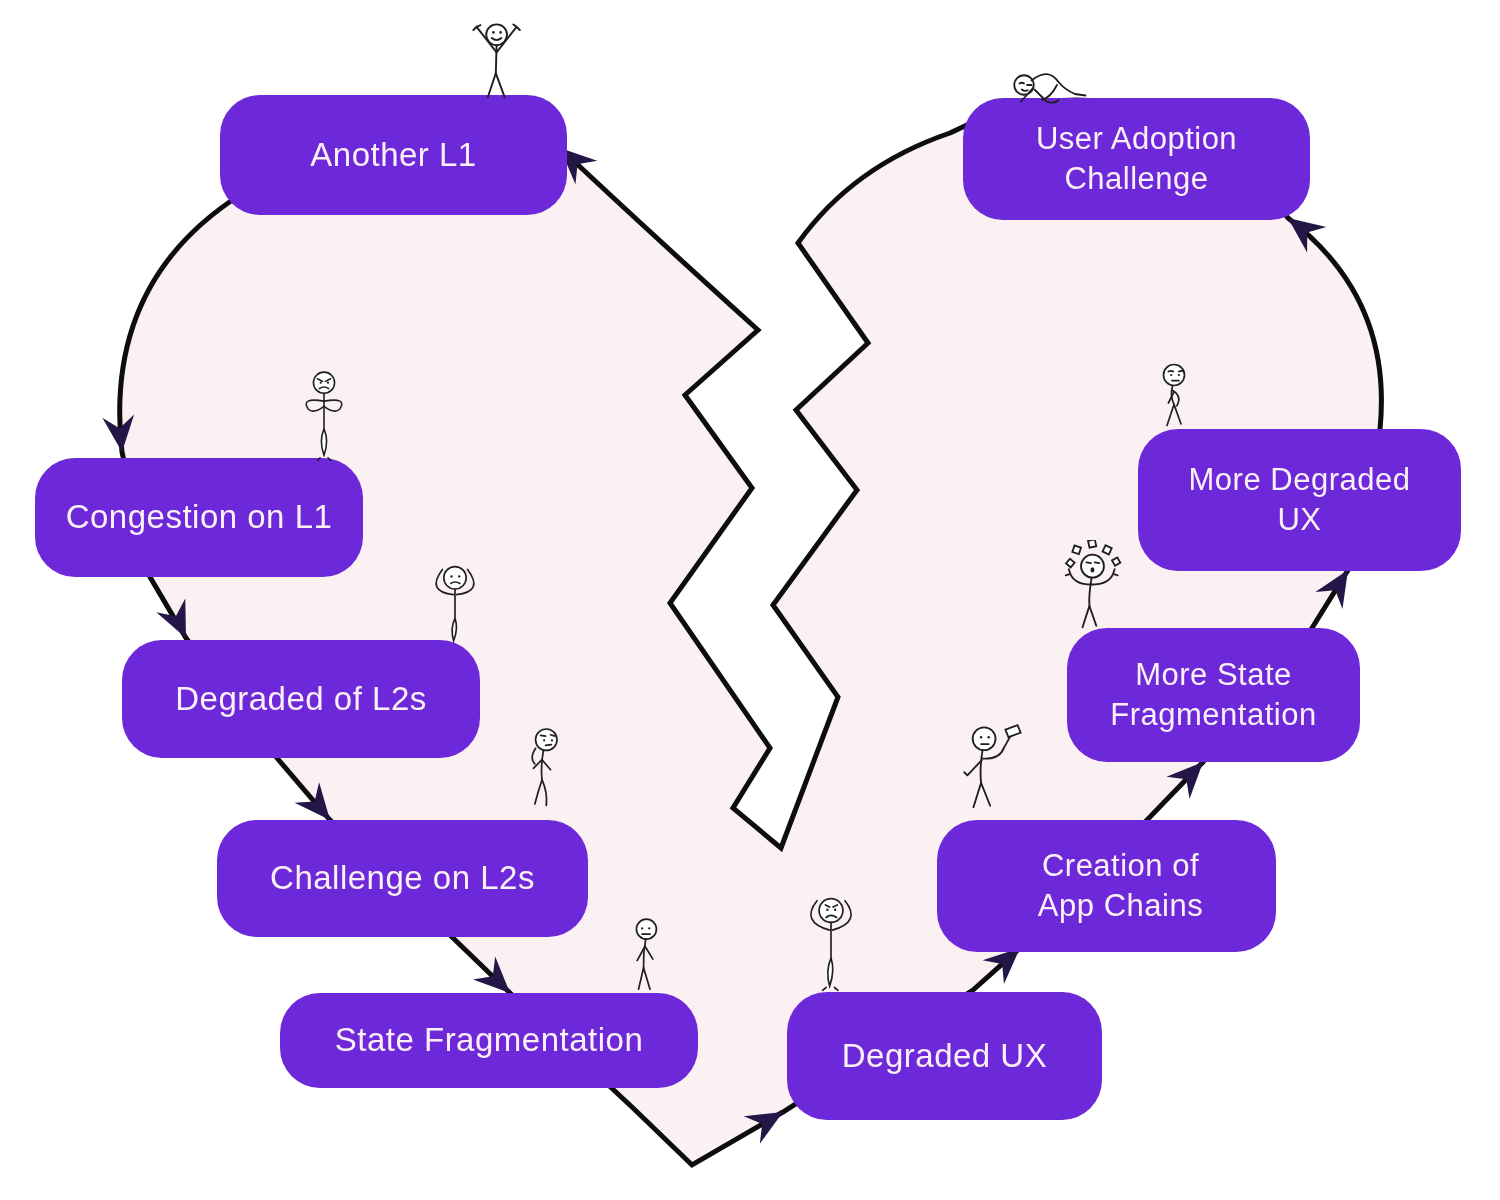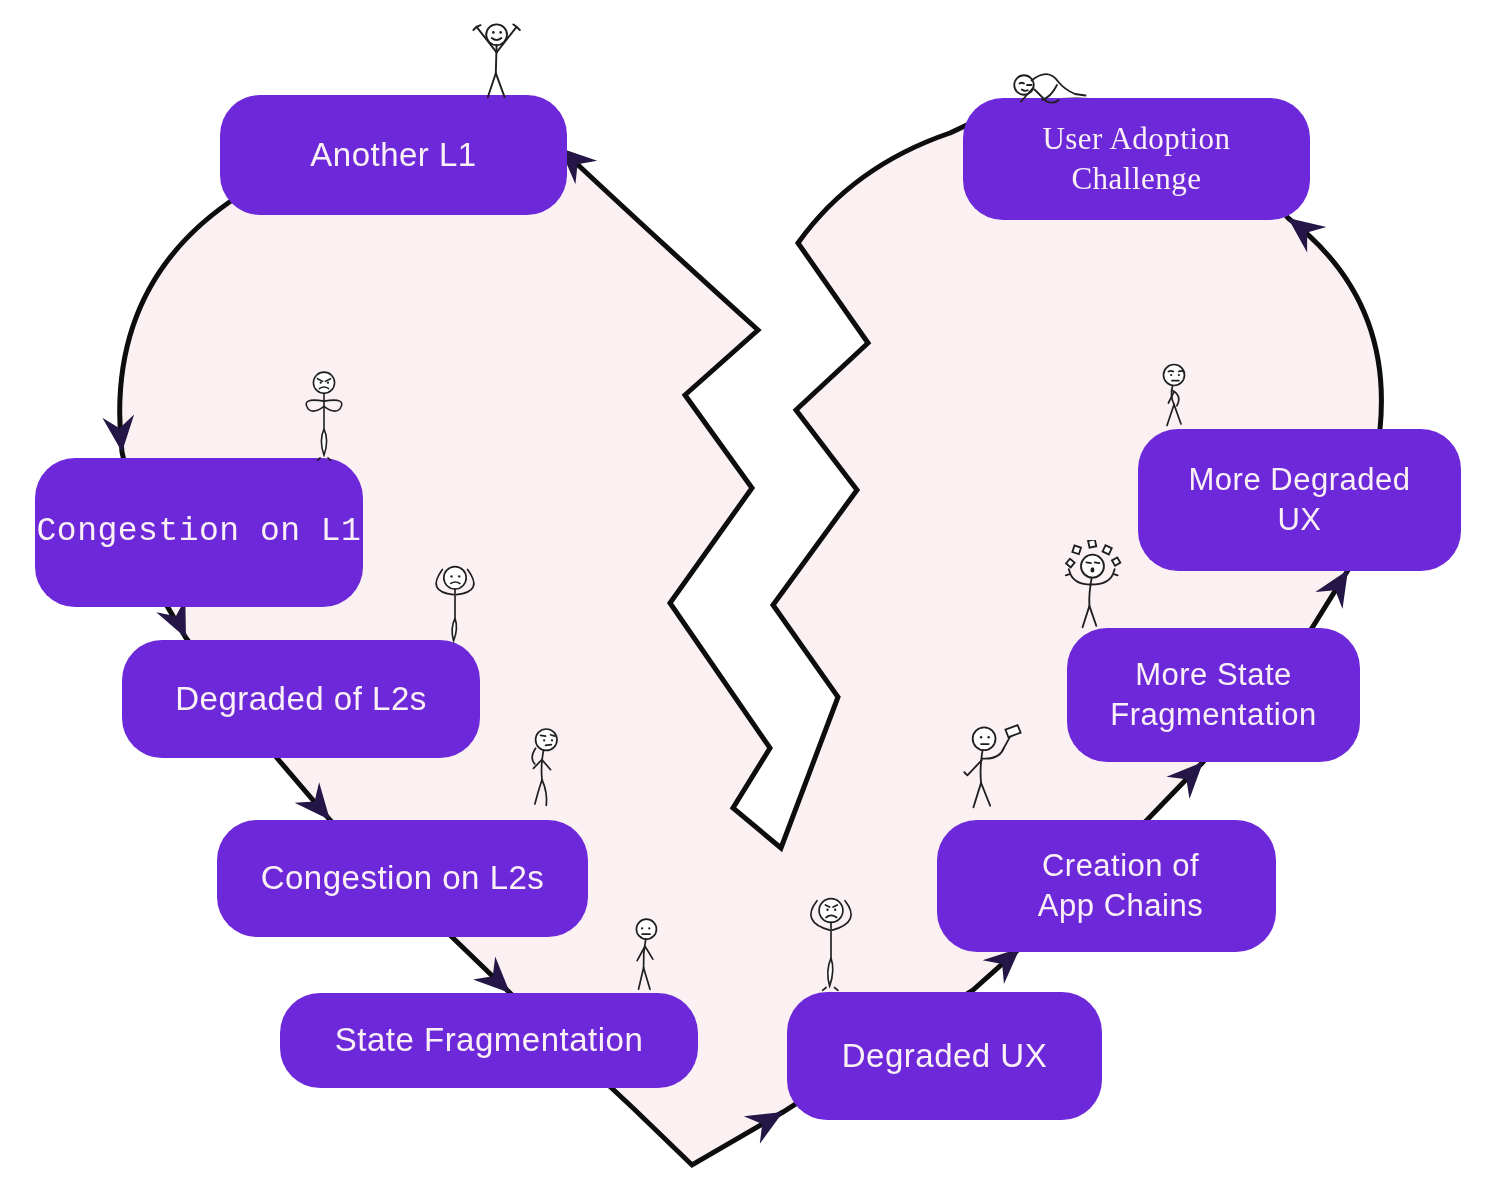--- a/index.html
+++ b/index.html
@@ -66,48 +66,48 @@
       <path d="M 0 0 L -36 16 L -24 0 L -36 -16 Z" transform="translate(1203,762) rotate(-46)"></path>
       <path d="M 0 0 L -36 16 L -24 0 L -36 -16 Z" transform="translate(1348,570) rotate(-58)"></path>
       <path d="M 0 0 L -36 16 L -24 0 L -36 -16 Z" transform="translate(1288,218) rotate(-143)"></path>
       <path d="M 0 0 L -36 16 L -24 0 L -36 -16 Z" transform="translate(560,148) rotate(-137)"></path>
     </g>
   </svg>
 
   <div class="node fs33" style="left:220px;top:95px;width:347px;height:120px;">
       <span>Another L1</span>
     </div>
-  <div class="node fs33" style="left:35px;top:458px;width:328px;height:149px;font-family:Liberation Mono, monospace;">
+  <div class="node fs33" style="left:35px;top:458px;width:328px;height:119px;">
       <span>Congestion on L1</span>
     </div>
   <div class="node fs33" style="left:122px;top:640px;width:358px;height:118px;">
       <span>Degraded of L2s</span>
     </div>
   <div class="node fs33" style="left:217px;top:820px;width:371px;height:117px;">
-      <span>Congestion on L2s</span>
+      <span>Challenge on L2s</span>
     </div>
   <div class="node fs33" style="left:280px;top:993px;width:418px;height:95px;">
       <span>State Fragmentation</span>
     </div>
   <div class="node fs33" style="left:787px;top:992px;width:315px;height:128px;">
       <span>Degraded UX</span>
     </div>
   <div class="node fs30" style="left:937px;top:820px;width:311px;height:132px;padding-left:28px;">
       <span>Creation of
 App Chains</span>
     </div>
   <div class="node fs30" style="left:1138px;top:429px;width:323px;height:142px;">
       <span>More Degraded
 UX</span>
     </div>
   <div class="node fs30" style="left:1067px;top:628px;width:293px;height:134px;">
       <span>More State
 Fragmentation</span>
     </div>
-  <div class="node fs30" style="left:963px;top:98px;width:347px;height:122px;font-family:Liberation Serif, serif;">
+  <div class="node fs30" style="left:963px;top:98px;width:347px;height:122px;">
       <span>User Adoption
 Challenge</span>
     </div>
 
   <div class="figure" style="left:455px;top:14px;">
     <svg width="80" height="88" viewBox="0 0 100 110">
       <circle class="skhead" cx="52" cy="26" r="13"></circle>
       <circle class="skfill" cx="48" cy="23" r="1.6"></circle>
         <circle class="skfill" cx="57" cy="23" r="1.6"></circle>
       <path class="sk" d="M46 30 Q52 35 58 30"></path>

